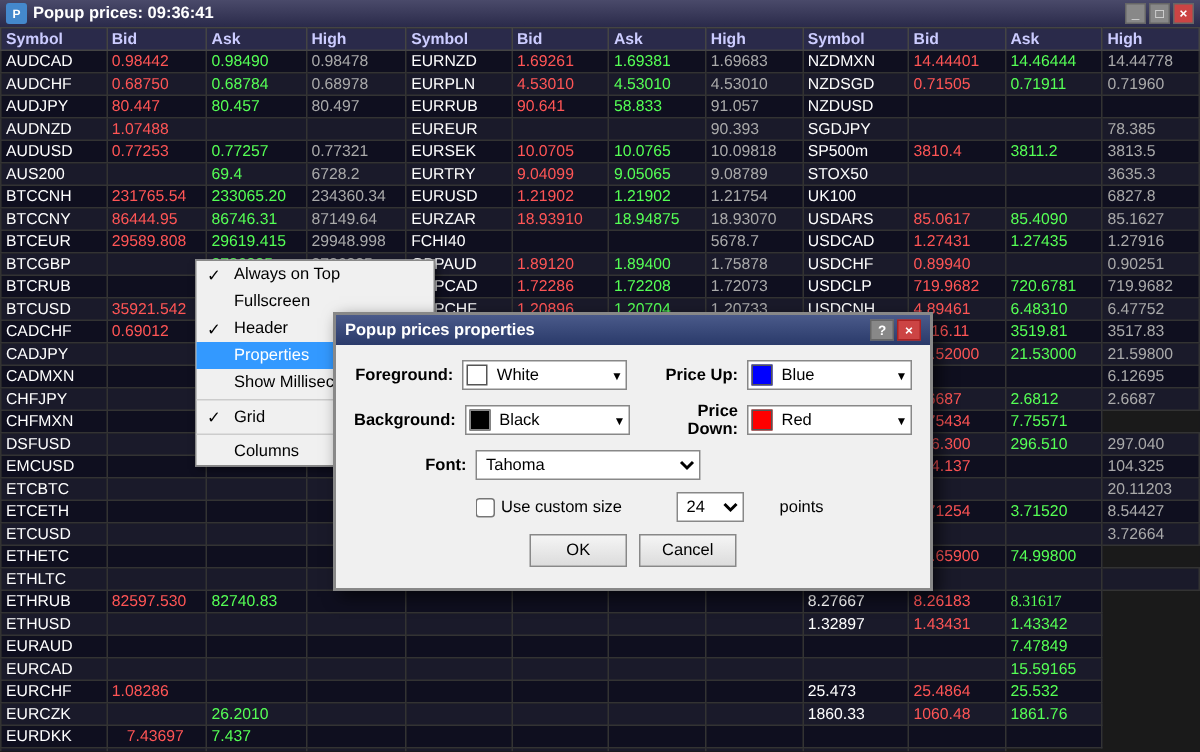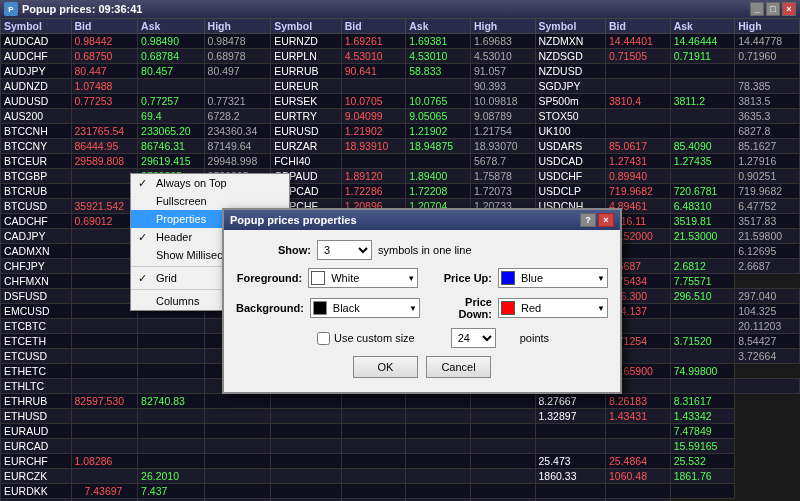--- a/index.html
+++ b/index.html
@@ -624,21 +624,21 @@
             <td style="color: rgb(255, 255, 255);">ETHRUB</td>
             <td style="color: rgb(255, 85, 85);">82597.530</td>
             <td style="color: rgb(85, 255, 85);">82740.83</td>
             <td style="color: rgb(170, 170, 170);"></td>
             <td style="color: rgb(255, 255, 255);"></td>
             <td style="color: rgb(255, 85, 85);"></td>
             <td style="color: rgb(85, 255, 85);"></td>
             <td style="color: rgb(170, 170, 170);"></td>
             <td style="color: rgb(255, 255, 255);">8.27667</td>
             <td style="color: rgb(255, 85, 85);">8.26183</td>
-            <td style="color: rgb(85, 255, 85);">8.31617</td>
+            <td style="color: rgb(85, 255, 85); font-family: Liberation Serif, serif;">8.31617</td>
           </tr>
           <tr>
             <td style="color: rgb(255, 255, 255);">ETHUSD</td>
             <td style="color: rgb(255, 85, 85);"></td>
             <td style="color: rgb(85, 255, 85);"></td>
             <td style="color: rgb(170, 170, 170);"></td>
             <td style="color: rgb(255, 255, 255);"></td>
             <td style="color: rgb(255, 85, 85);"></td>
             <td style="color: rgb(85, 255, 85);"></td>
             <td style="color: rgb(170, 170, 170);"></td>
@@ -723,46 +723,39 @@
             <td style="color: rgb(255, 255, 255);">2392.266</td>
             <td style="color: rgb(255, 85, 85);">2383.315</td>
           </tr>
         </tbody>
     </table>
   </div>
 
   <div class="context-menu">
     <div class="context-menu-item has-check">Always on Top</div>
     <div class="context-menu-item">Fullscreen</div>
+    <div class="context-menu-item has-check">Header</div>
     <div class="context-menu-item highlighted">Properties</div>
-    <div class="context-menu-item has-check">Header</div>
     <div class="context-menu-item">Show Milliseconds</div>
     <div class="context-menu-separator"></div>
     <div class="context-menu-item has-check">Grid</div>
     <div class="context-menu-separator"></div>
     <div class="context-menu-item">Columns</div>
   </div>
 
   <div class="dialog">
     <div class="dialog-title">
       <span>Popup prices properties</span>
       <div class="dialog-title-controls">
         <div class="dialog-title-btn help">?</div>
         <div class="dialog-title-btn">×</div>
       </div>
     </div>
     <div class="dialog-content">
 
-      <div class="dialog-row">
-        <span class="dialog-label">Show:</span>
-        <select class="dialog-select dialog-select-sm">
-          <option>3</option>
-        </select>
-        <span class="dialog-text-after">symbols in one line</span>
-      </div>
 
       <div class="dialog-row">
         <span class="dialog-label">Foreground:</span>
         <div class="select-with-swatch">
           <span class="color-swatch" style="background:#ffffff"></span>
           <span>White</span>
           <span class="select-arrow">▼</span>
         </div>
         <span style="flex:1"></span>
         <span class="dialog-label" style="width:70px">Price Up:</span>
@@ -782,20 +775,26 @@
         </div>
         <span style="flex:1"></span>
         <span class="dialog-label" style="width:70px">Price Down:</span>
         <div class="select-with-swatch">
           <span class="color-swatch" style="background:#ff0000"></span>
           <span>Red</span>
           <span class="select-arrow">▼</span>
         </div>
       </div>
 
+      <div class="dialog-row">
+        <span class="dialog-label">Font:</span>
+        <select class="dialog-select" style="width:150px">
+          <option>Tahoma</option>
+        </select>
+      </div>
 
       <div class="dialog-checkbox-row">
         <input type="checkbox" style="">
         <span>Use custom size</span>
         <span style="margin-left:20px"></span>
         <select class="dialog-select dialog-select-sm" style="width:45px;margin-left:8px">
           <option>24</option>
         </select>
         <span style="margin-left:20px">points</span>
       </div>

